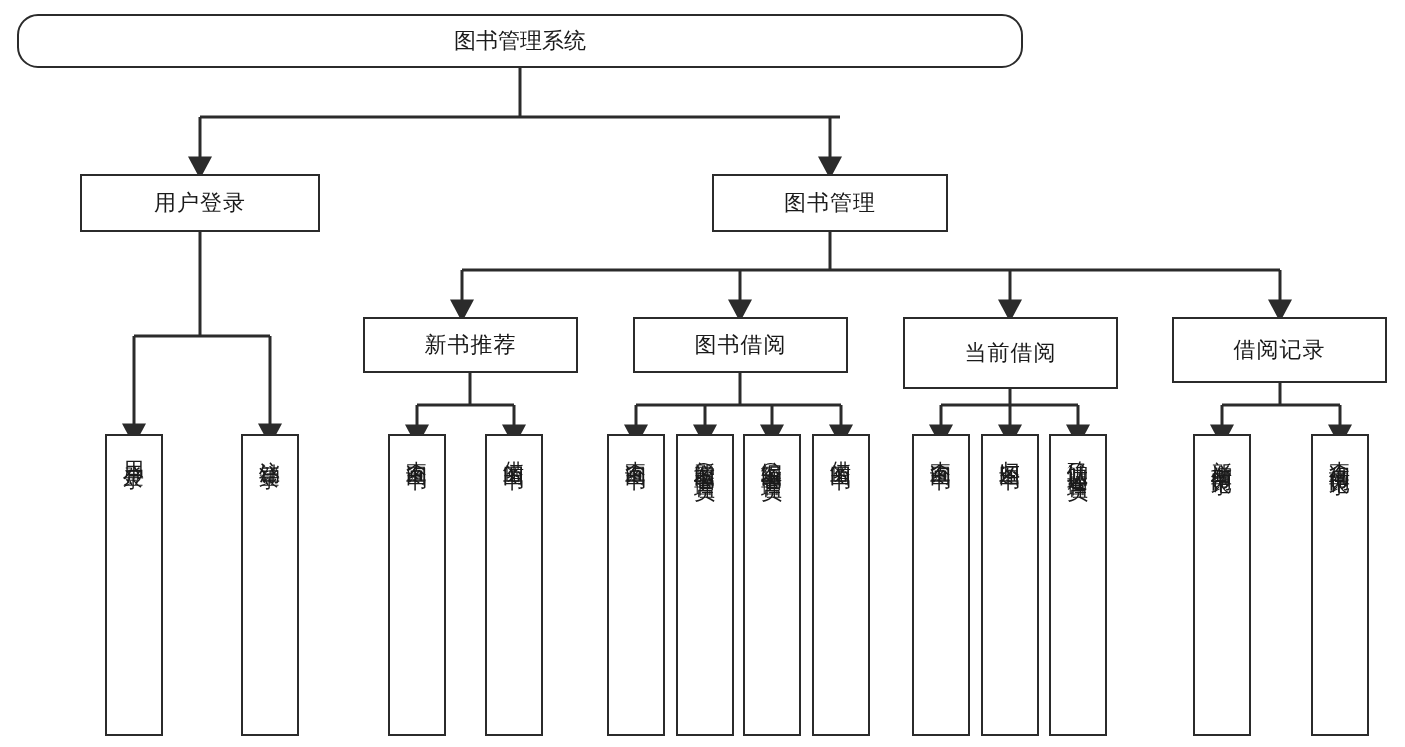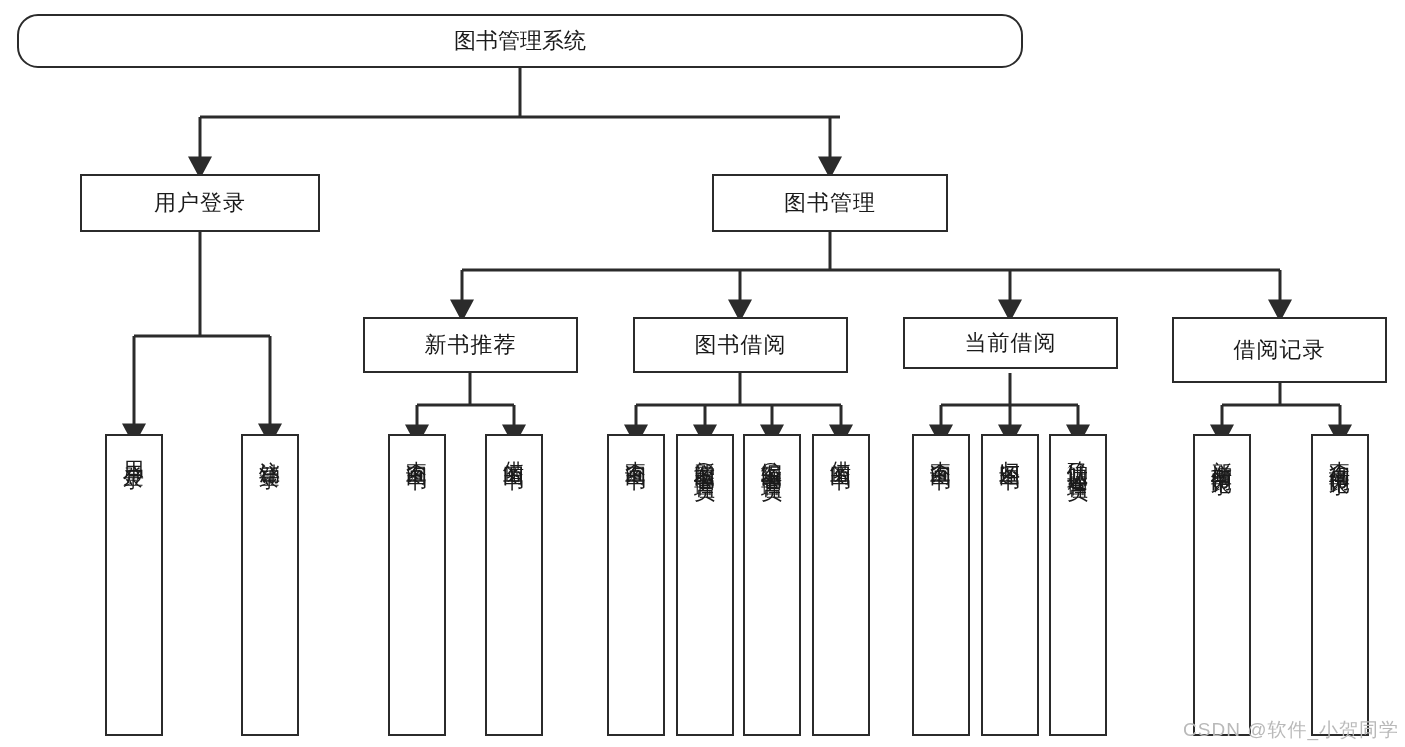--- a/index.html
+++ b/index.html
@@ -75,21 +75,21 @@
     </g>
   </svg>
 
   <div class="node root" style="left:17px;top:14px;width:1006px;height:54px;border-radius:21px;">图书管理系统</div>
 
   <div class="node h" style="left:80px;top:174px;width:240px;height:58px;">用户登录</div>
   <div class="node h" style="left:363px;top:317px;width:215px;height:56px;">新书推荐</div>
 
   <div class="node h" style="left:712px;top:174px;width:236px;height:58px;">图书管理</div>
   <div class="node h" style="left:633px;top:317px;width:215px;height:56px;">图书借阅</div>
-  <div class="node h" style="left:903px;top:317px;width:215px;height:52px;font-family:Liberation Serif, serif;">当前借阅</div>
+  <div class="node h" style="left:903px;top:317px;width:215px;height:72px;font-family:Liberation Serif, serif;">当前借阅</div>
   <div class="node h" style="left:1172px;top:317px;width:215px;height:66px;">借阅记录</div>
 
   <div class="node leaf" style="left:105px;top:434px;width:58px;height:302px;">
     <span class="vtext">用户登录</span>
   </div>
   <div class="node leaf" style="left:241px;top:434px;width:58px;height:302px;">
     <span class="vtext">注销登录</span>
   </div>
 
   <div class="node leaf" style="left:388px;top:434px;width:58px;height:302px;">
@@ -122,15 +122,14 @@
     <span class="vtext">确认归还（管理员）</span>
   </div>
 
   <div class="node leaf" style="left:1193px;top:434px;width:58px;height:302px;">
     <span class="vtext">新增借阅记录</span>
   </div>
   <div class="node leaf" style="left:1311px;top:434px;width:58px;height:302px;">
     <span class="vtext">查询借阅记录</span>
   </div>
 
-  <div class="watermark">CSDN @软件_小贺同学</div>
 
 </div>
 
 </body></html>

